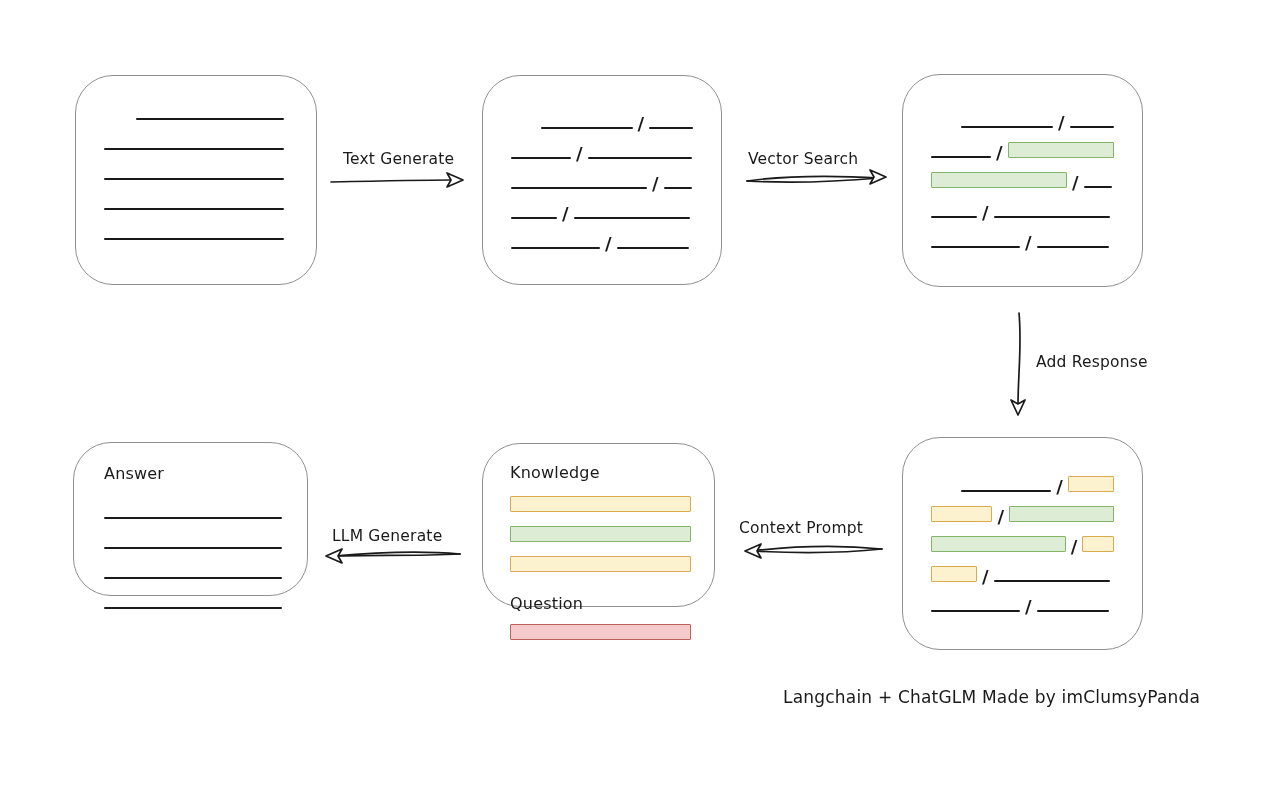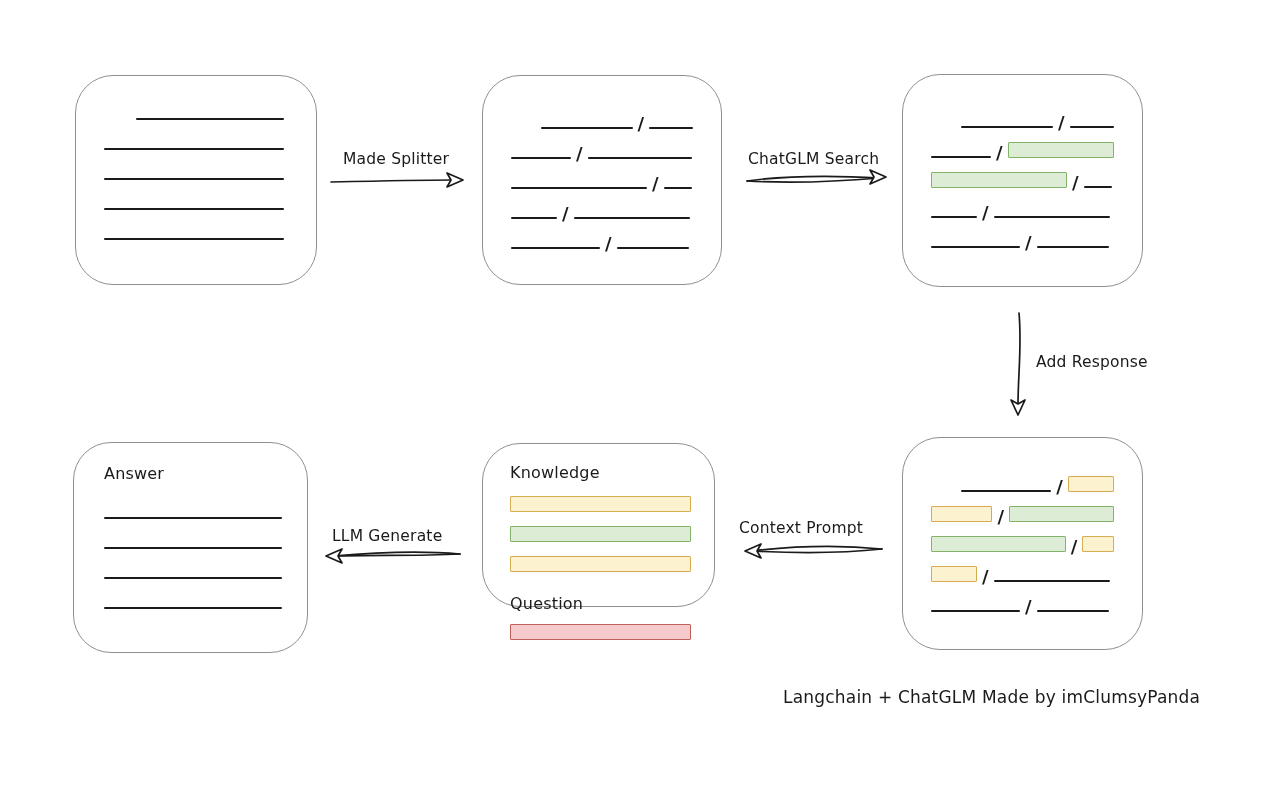--- a/index.html
+++ b/index.html
@@ -165,42 +165,42 @@
         </div>
       <div class="box-label" style="margin-top:23px;">Question</div>
       <div class="rows rows-short">
           <div class="chunk-row">
             <span class="seg-chunk red" style="width: 183px;"></span>
           </div>
         </div>
     </div>
   </div>
 
-  <div class="sbox" style="left:73px;top:442px;width:235px;height:211px;">
+  <div class="sbox" style="left:73px;top:442px;width:235px;height:154px;">
     <div style="padding:22px 25px 0 30px;">
       <div class="box-label">Answer</div>
       <div class="rows" style="margin-top:6px;">
           <div class="chunk-row">
             <span class="seg-line" style="width: 180px;"></span>
           </div>
           <div class="chunk-row">
             <span class="seg-line" style="width: 180px;"></span>
           </div>
           <div class="chunk-row">
             <span class="seg-line" style="width: 180px;"></span>
           </div>
           <div class="chunk-row">
             <span class="seg-line" style="width: 180px;"></span>
           </div>
         </div>
     </div>
   </div>
 
-  <div class="arrow-label" style="left:343px;top:150px;">Made Splitter</div>
-  <div class="arrow-label" style="left:748px;top:150px;">ChatGLM Search</div>
+  <div class="arrow-label" style="left:343px;top:150px;">Text Generate</div>
+  <div class="arrow-label" style="left:748px;top:150px;">Vector Search</div>
   <div class="arrow-label" style="left:1036px;top:353px;">Add Response</div>
   <div class="arrow-label" style="left:739px;top:519px;">Context Prompt</div>
   <div class="arrow-label" style="left:332px;top:527px;">LLM Generate</div>
 
   <div class="caption">Langchain + ChatGLM Made by imClumsyPanda</div>
 
   <svg class="arrows" width="1262" height="792" viewBox="0 0 1262 792">
     <g stroke="#1a1a1a" stroke-width="1.7" fill="none" stroke-linecap="round" stroke-linejoin="round">
       <g>
         <path d="M331,182 C 375,181 420,180 451,180"></path>

